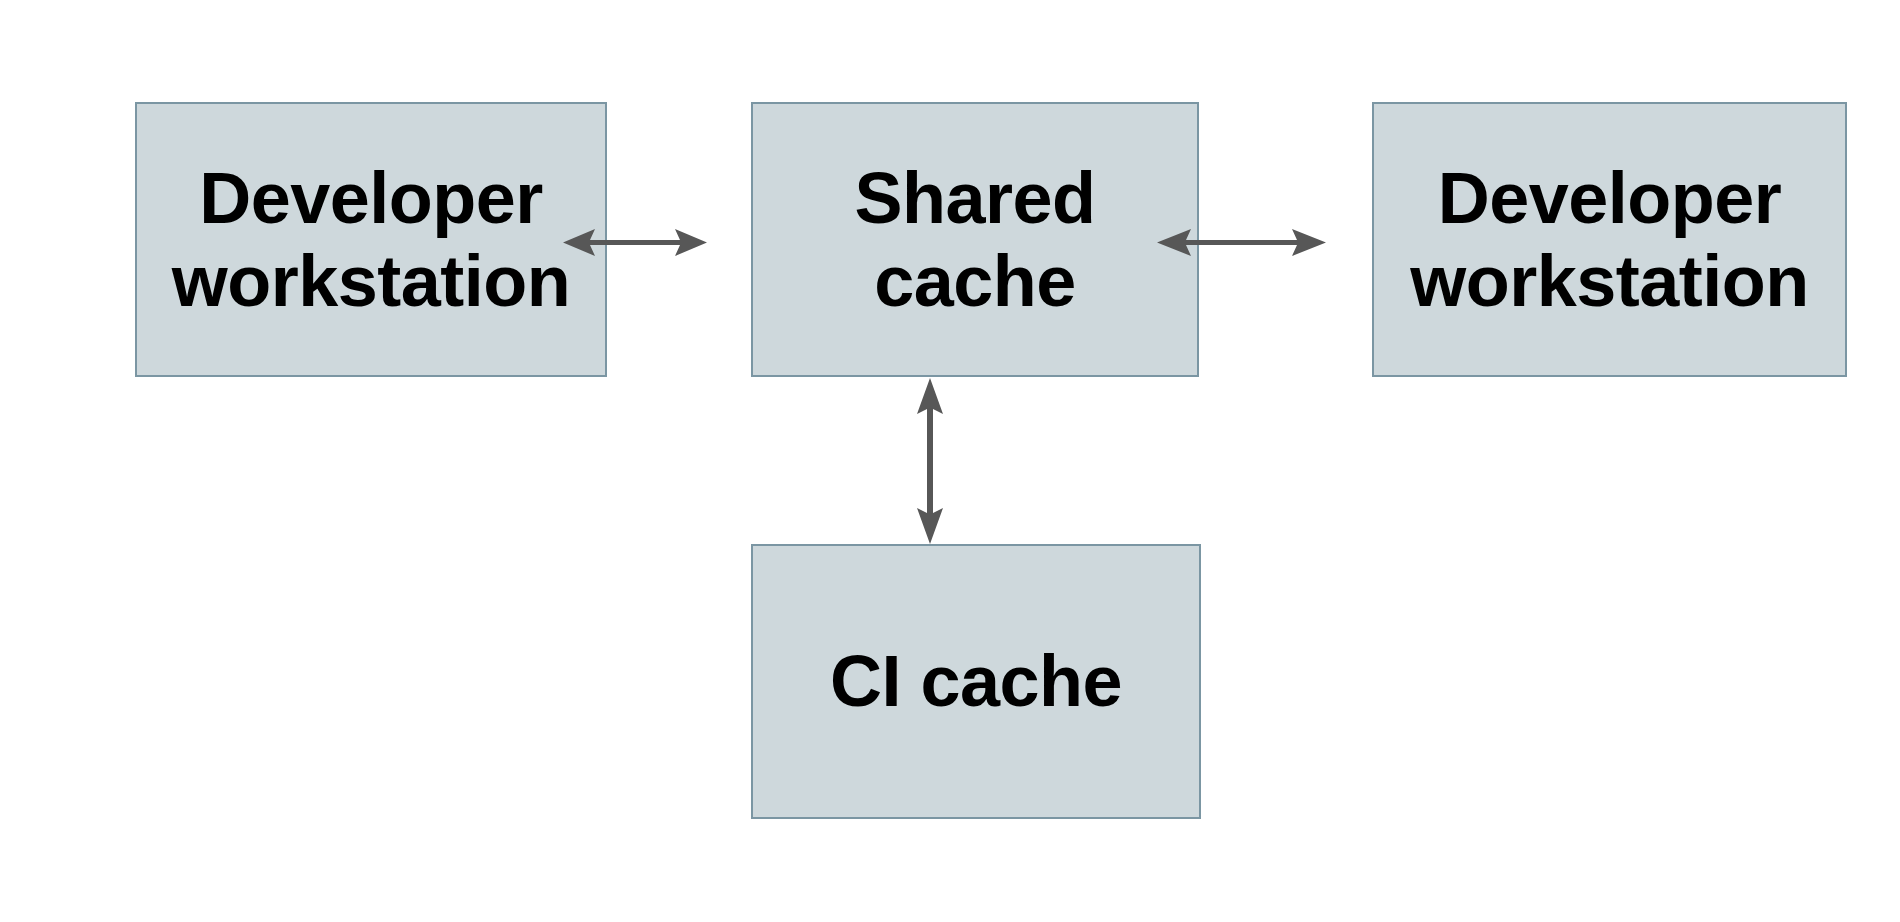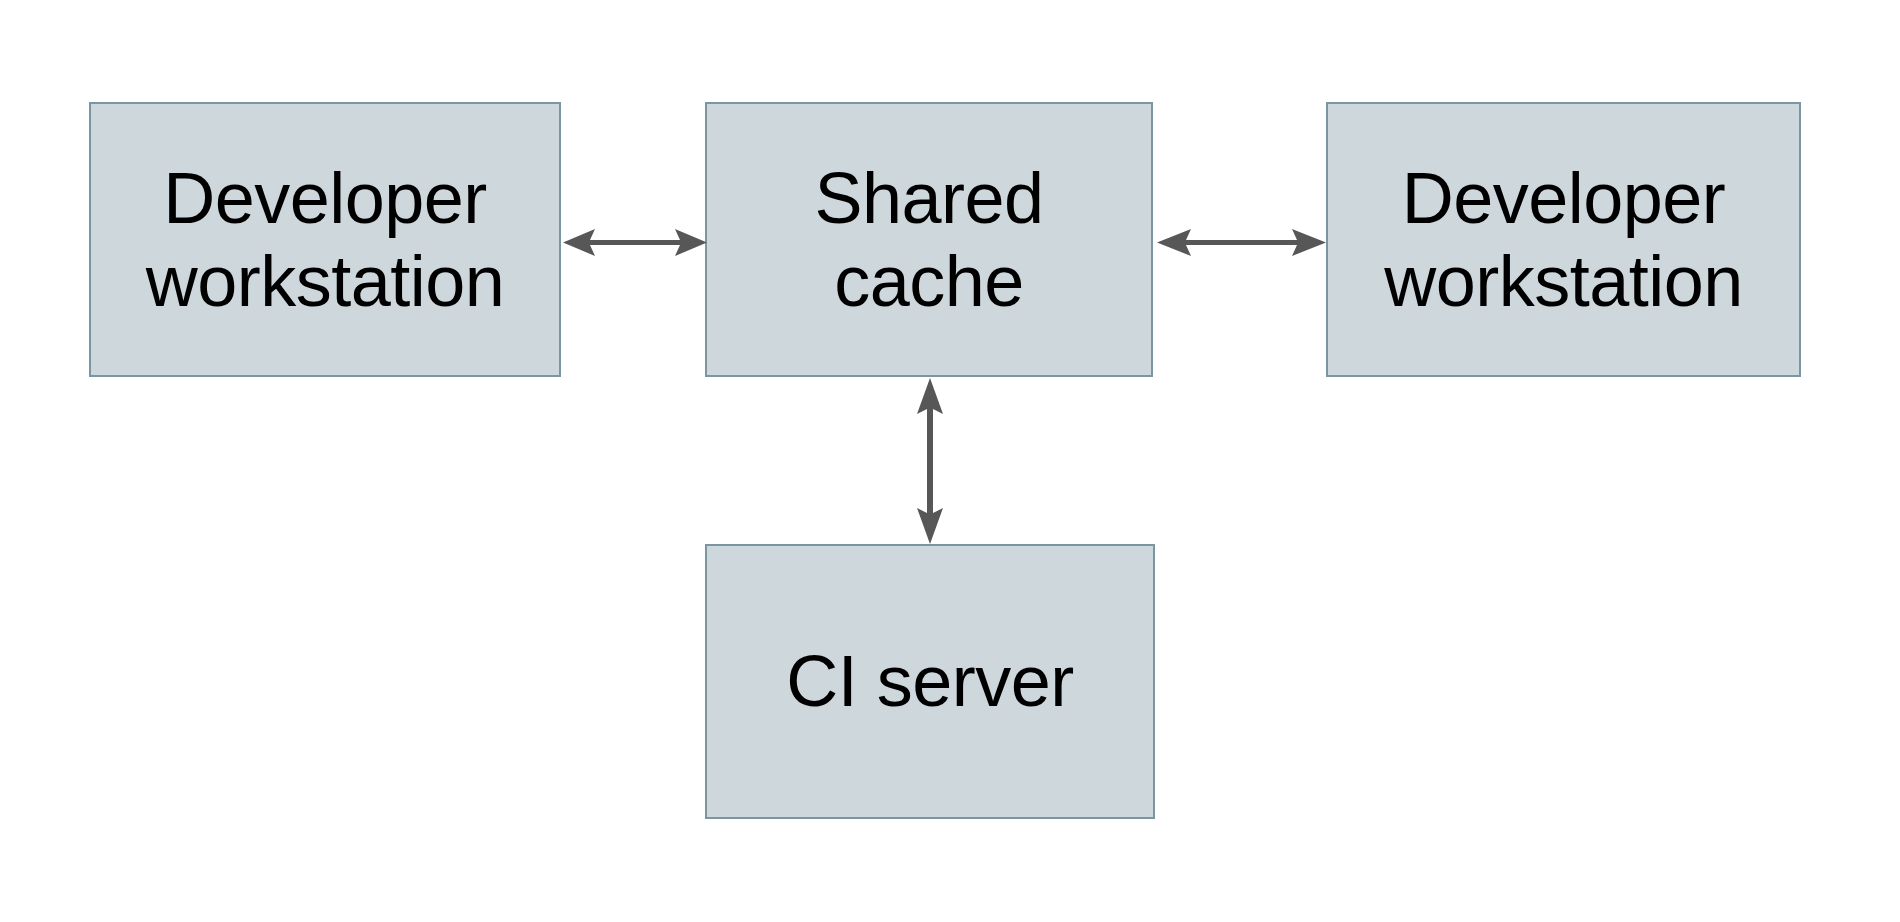--- a/index.html
+++ b/index.html
@@ -24,24 +24,25 @@
     background: #ced8dc;
     border: 2px solid #7b96a3;
     display: flex;
     align-items: center;
     justify-content: center;
     text-align: center;
     color: #000000;
     font-family: "Liberation Sans", sans-serif;
     font-size: 72px;
     line-height: 1.15;
-    font-weight: 400;
+    font-weight: 700;
     letter-spacing: -0.5px;
     white-space: pre-line;
     padding: 0 6px;
+    margin-left: 46px;
   }
   #node-dev-left {
     left: 89px;
     top: 102px;
     width: 472px;
     height: 275px;
   }
   #node-shared-cache {
     left: 705px;
     top: 102px;
@@ -90,21 +91,21 @@
 
   <div class="node" id="node-dev-left">Developer
 workstation</div>
 
   <div class="node" id="node-shared-cache">Shared
 cache</div>
 
   <div class="node" id="node-dev-right">Developer
 workstation</div>
 
-  <div class="node" id="node-ci-server">CI server</div>
+  <div class="node" id="node-ci-server">CI cache</div>
 
   <svg class="edge" id="edge-left" viewBox="0 0 160 75" xmlns="http://www.w3.org/2000/svg">
     <g fill="#575757" stroke="none">
       <path d="M 8 37.5 L 40 24 L 35 35 L 125 35 L 120 24 L 152 37.5 L 120 51 L 125 40 L 35 40 L 40 51 Z"></path>
     </g>
   </svg>
 
   <svg class="edge" id="edge-right" viewBox="0 0 185 75" xmlns="http://www.w3.org/2000/svg">
     <g fill="#575757" stroke="none">
       <path d="M 8 37.5 L 42 24 L 37 35 L 148 35 L 143 24 L 177 37.5 L 143 51 L 148 40 L 37 40 L 42 51 Z"></path>

